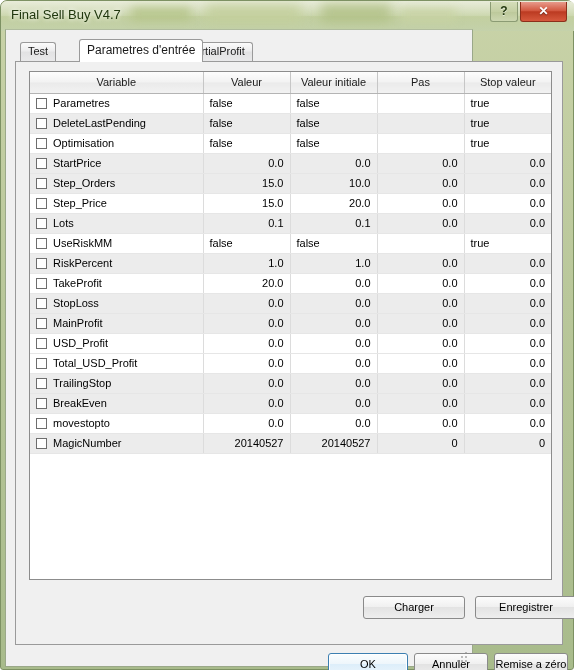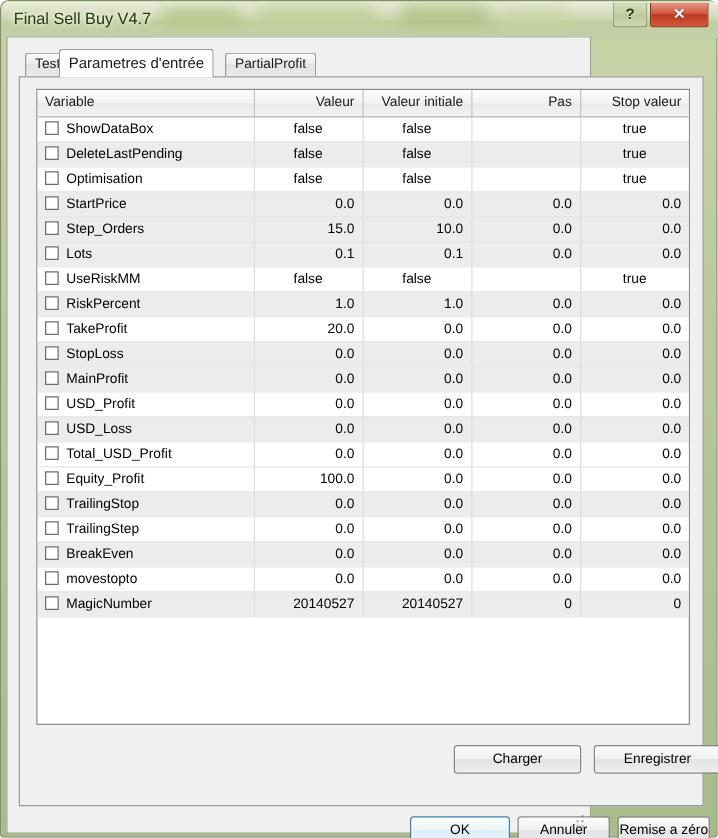--- a/index.html
+++ b/index.html
@@ -124,21 +124,21 @@
   .tab.active {
     top: 0;
     height: 23px;
     line-height: 21px;
     background: #ffffff;
     border-color: #9a9a9a;
     z-index: 5;
     font-size: 12px;
   }
   #tab-test { left: 5px; }
-  #tab-params { left: 32px; }
+  #tab-params { left: 64px; }
   #tab-optim { left: 165px; }
 
   
   #tabpage {
     position: absolute;
     left: 9px; top: 31px;
     width: 548px; height: 584px;
     box-sizing: border-box;
     background: #f0f0f0;
     border: 1px solid #9a9a9a;
@@ -166,41 +166,41 @@
     box-sizing: border-box;
     background: linear-gradient(180deg, #fdfdfd 0%, #f2f2f2 48%, #eaeaea 52%, #f2f2f2 100%);
     border-right: 1px solid #c6c6c6;
     border-bottom: 1px solid #b4b4b4;
     font-weight: normal;
     font-size: 11px;
     color: #1a1a1a;
     padding: 0 6px;
     white-space: nowrap;
   }
-  table.grid th.left  { text-align: left; }
-  table.grid th.right { text-align: right; }
+  table.grid th.left  { text-align: center; }
+  table.grid th.right { }
   table.grid th:last-child { border-right: none; }
 
   table.grid td {
     height: 20px;
     box-sizing: border-box;
     border-right: 1px solid #dcdcdc;
     border-bottom: 1px solid #e6e6e6;
     padding: 0 6px;
     white-space: nowrap;
     font-size: 11px;
     color: #000000;
   }
   table.grid td:last-child { border-right: none; }
   table.grid tr.odd  td { background: #ffffff; }
   table.grid tr.even td { background: #ececec; }
 
   td.var { text-align: left; padding-left: 4px; }
   td.num { text-align: right; }
-  td.txt { text-align: center; }
+  td.txt { text-align: left; }
 
   .cb {
     display: inline-block;
     width: 11px; height: 11px;
     box-sizing: border-box;
     border: 1px solid #6d6d6d;
     background: #ffffff;
     vertical-align: -2px;
     margin-right: 6px;
   }
@@ -298,21 +298,21 @@
             <tr>
               <th class="left">Variable</th>
               <th class="right">Valeur</th>
               <th class="right">Valeur initiale</th>
               <th class="right">Pas</th>
               <th class="right">Stop valeur</th>
             </tr>
           </thead>
           <tbody id="grid-body">
               <tr class="odd">
-                <td class="var"><span class="cb"></span><span>ShowDataBox</span></td>
+                <td class="var"><span class="cb"></span><span>Parametres</span></td>
                 <td class="txt">false</td>
                 <td class="txt">false</td>
                 <td class="txt"></td>
                 <td class="txt">true</td>
               </tr>
               <tr class="even">
                 <td class="var"><span class="cb"></span><span>DeleteLastPending</span></td>
                 <td class="txt">false</td>
                 <td class="txt">false</td>
                 <td class="txt"></td>
@@ -332,20 +332,27 @@
                 <td class="num">0.0</td>
                 <td class="num">0.0</td>
               </tr>
               <tr class="even">
                 <td class="var"><span class="cb"></span><span>Step_Orders</span></td>
                 <td class="num">15.0</td>
                 <td class="num">10.0</td>
                 <td class="num">0.0</td>
                 <td class="num">0.0</td>
               </tr>
+              <tr class="odd">
+                <td class="var"><span class="cb"></span><span>Step_Price</span></td>
+                <td class="num">15.0</td>
+                <td class="num">20.0</td>
+                <td class="num">0.0</td>
+                <td class="num">0.0</td>
+              </tr>
               <tr class="even">
                 <td class="var"><span class="cb"></span><span>Lots</span></td>
                 <td class="num">0.1</td>
                 <td class="num">0.1</td>
                 <td class="num">0.0</td>
                 <td class="num">0.0</td>
               </tr>
               <tr class="odd">
                 <td class="var"><span class="cb"></span><span>UseRiskMM</span></td>
                 <td class="txt">false</td>
@@ -381,50 +388,29 @@
                 <td class="num">0.0</td>
                 <td class="num">0.0</td>
               </tr>
               <tr class="odd">
                 <td class="var"><span class="cb"></span><span>USD_Profit</span></td>
                 <td class="num">0.0</td>
                 <td class="num">0.0</td>
                 <td class="num">0.0</td>
                 <td class="num">0.0</td>
               </tr>
-              <tr class="even">
-                <td class="var"><span class="cb"></span><span>USD_Loss</span></td>
-                <td class="num">0.0</td>
-                <td class="num">0.0</td>
-                <td class="num">0.0</td>
-                <td class="num">0.0</td>
-              </tr>
               <tr class="odd">
                 <td class="var"><span class="cb"></span><span>Total_USD_Profit</span></td>
                 <td class="num">0.0</td>
                 <td class="num">0.0</td>
                 <td class="num">0.0</td>
                 <td class="num">0.0</td>
               </tr>
-              <tr class="odd">
-                <td class="var"><span class="cb"></span><span>Equity_Profit</span></td>
-                <td class="num">100.0</td>
-                <td class="num">0.0</td>
-                <td class="num">0.0</td>
-                <td class="num">0.0</td>
-              </tr>
               <tr class="even">
                 <td class="var"><span class="cb"></span><span>TrailingStop</span></td>
-                <td class="num">0.0</td>
-                <td class="num">0.0</td>
-                <td class="num">0.0</td>
-                <td class="num">0.0</td>
-              </tr>
-              <tr class="odd">
-                <td class="var"><span class="cb"></span><span>TrailingStep</span></td>
                 <td class="num">0.0</td>
                 <td class="num">0.0</td>
                 <td class="num">0.0</td>
                 <td class="num">0.0</td>
               </tr>
               <tr class="even">
                 <td class="var"><span class="cb"></span><span>BreakEven</span></td>
                 <td class="num">0.0</td>
                 <td class="num">0.0</td>
                 <td class="num">0.0</td>

